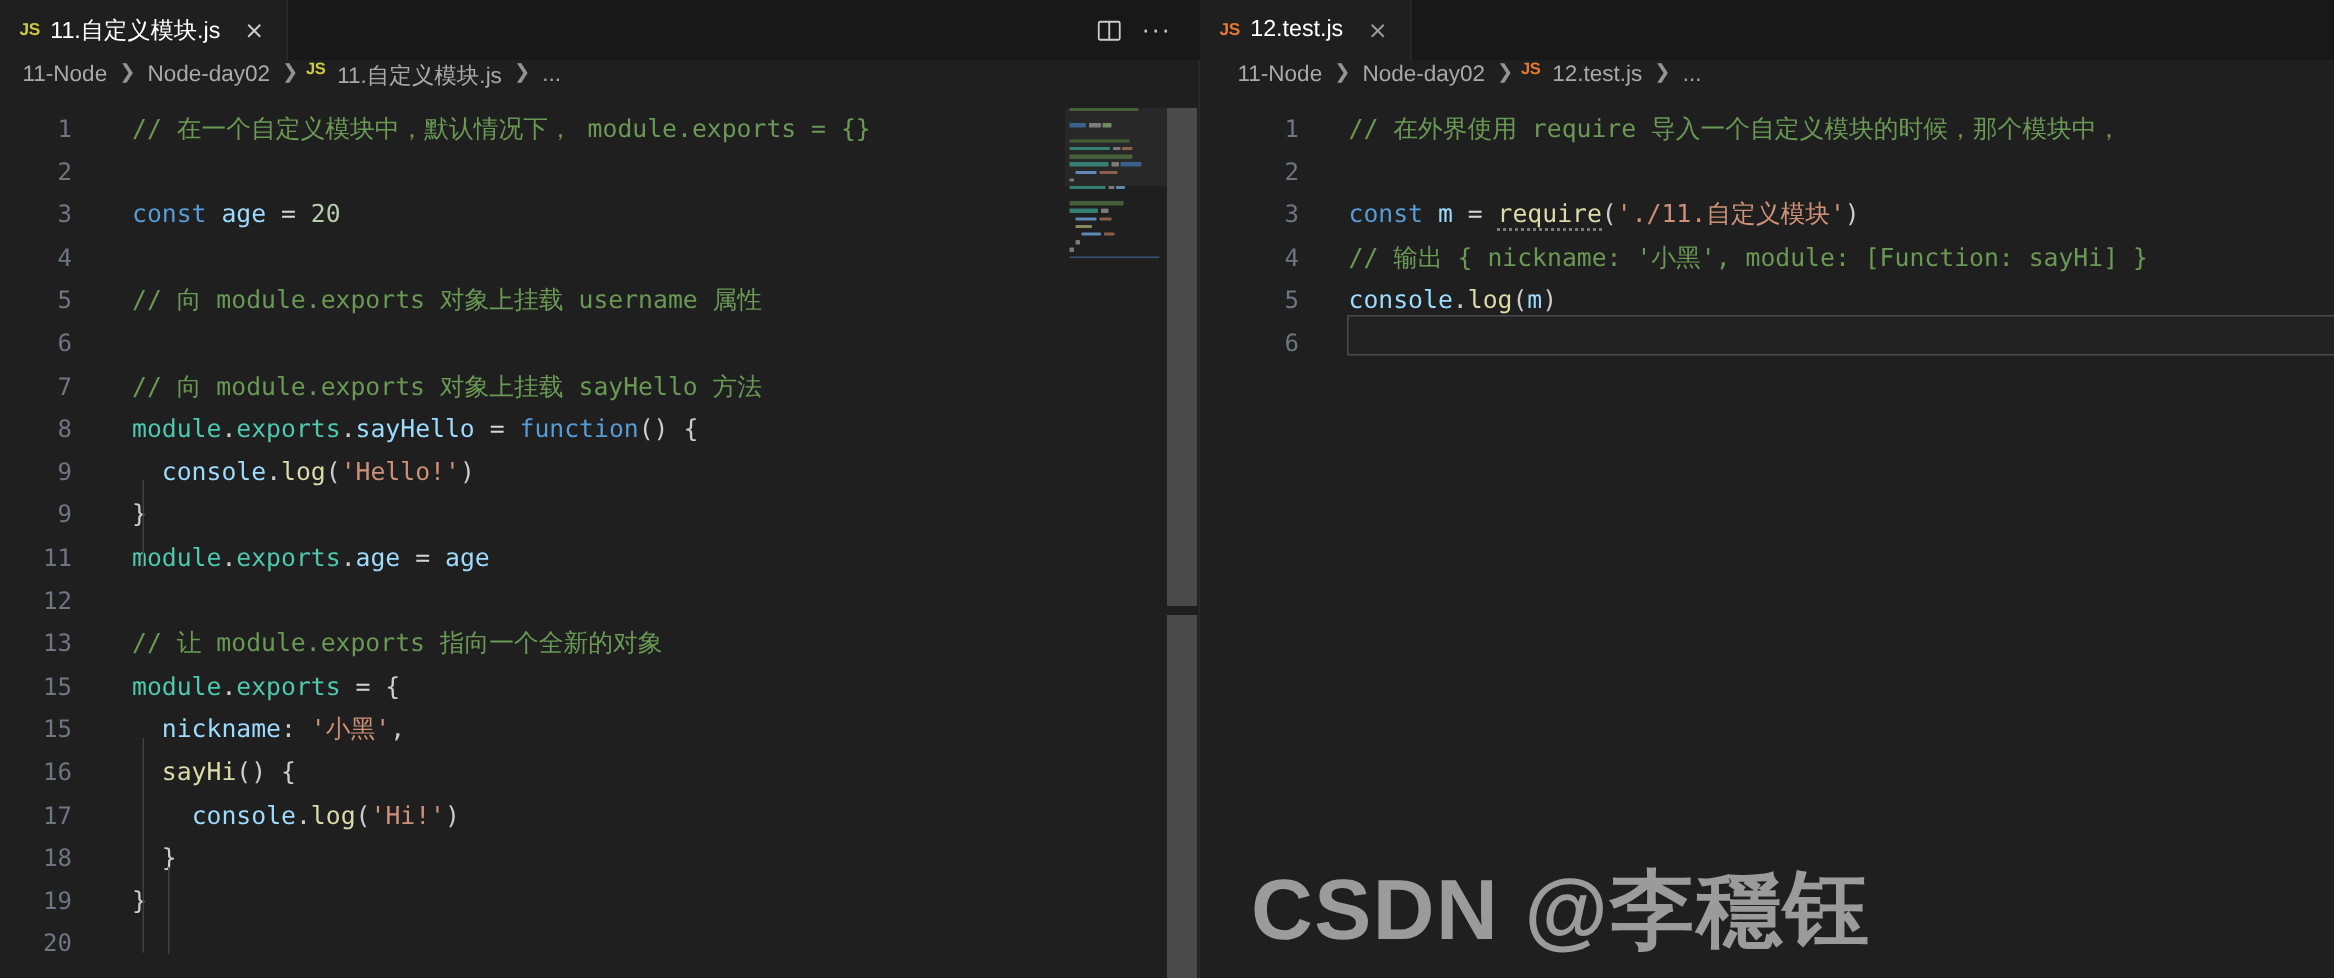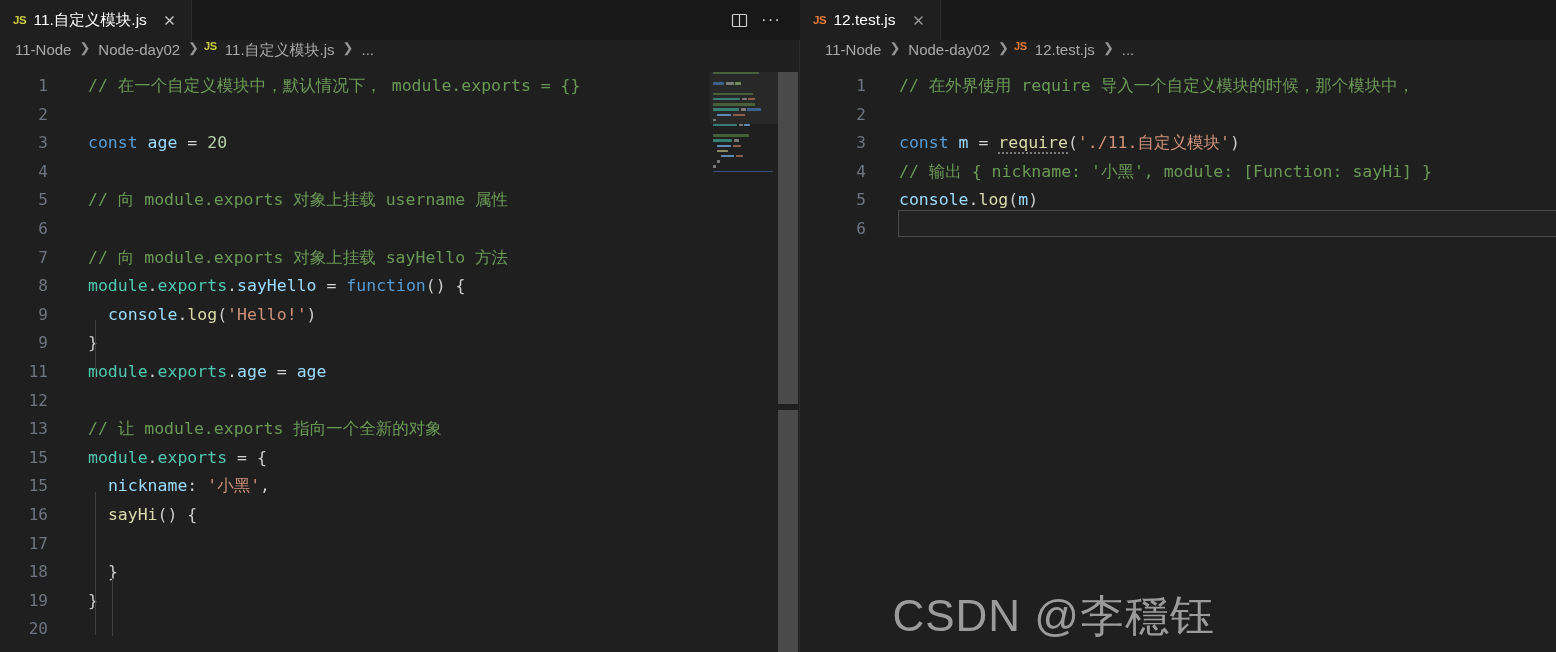--- a/index.html
+++ b/index.html
@@ -268,29 +268,30 @@
     position: absolute;
     top: 40px;
     bottom: 0;
     width: 1px;
     background: #2b2b2b;
   }
 
   
   .watermark {
     position: absolute;
-    right: 36px;
+    right: 4px;
     bottom: 6px;
-    font-size: 44px;
+    font-size: 57px;
     color: #b7b7b7;
     font-family: "Liberation Sans", sans-serif;
     letter-spacing: 1px;
     user-select: none;
     white-space: nowrap;
     opacity: 0.82;
+    font-weight: bold;
   }
 </style>
 </head>
 <body>
 
 <div class="workbench">
 
   <div class="group group-left">
 
     <div class="tabbar">
@@ -356,21 +357,21 @@
         <div class="line"><span class="lnum">12</span><span class="ltext"> </span></div>
 
         <div class="line"><span class="lnum">13</span><span class="ltext"><span class="t-comment">// 让 module.exports 指向一个全新的对象</span></span></div>
 
         <div class="line"><span class="lnum">15</span><span class="ltext"><span class="t-module">module</span><span class="t-punct">.</span><span class="t-module">exports</span> <span class="t-op">=</span> <span class="t-punct">{</span></span></div>
 
         <div class="line"><span class="lnum">15</span><span class="ltext">  <span class="t-prop">nickname</span><span class="t-punct">:</span> <span class="t-string">'小黑'</span><span class="t-punct">,</span></span></div>
 
         <div class="line"><span class="lnum">16</span><span class="ltext">  <span class="t-func">sayHi</span><span class="t-punct">() {</span></span></div>
 
-        <div class="line"><span class="lnum">17</span></div>
+        <div class="line"><span class="lnum">17</span><span class="ltext">    <span class="t-var">console</span><span class="t-punct">.</span><span class="t-func">log</span><span class="t-punct">(</span><span class="t-string">'Hi!'</span><span class="t-punct">)</span></span></div>
 
         <div class="line"><span class="lnum">18</span><span class="ltext">  <span class="t-punct">}</span></span></div>
 
         <div class="line"><span class="lnum">19</span><span class="ltext"><span class="t-punct">}</span></span></div>
 
         <div class="line"><span class="lnum">20</span><span class="ltext"> </span></div>
 
         <div class="iguide" style="left:95px; top:248px;  height:58px;"></div>
         <div class="iguide" style="left:95px; top:420px;  height:143px;"></div>
         <div class="iguide" style="left:112px; top:506px; height:58px;"></div>

